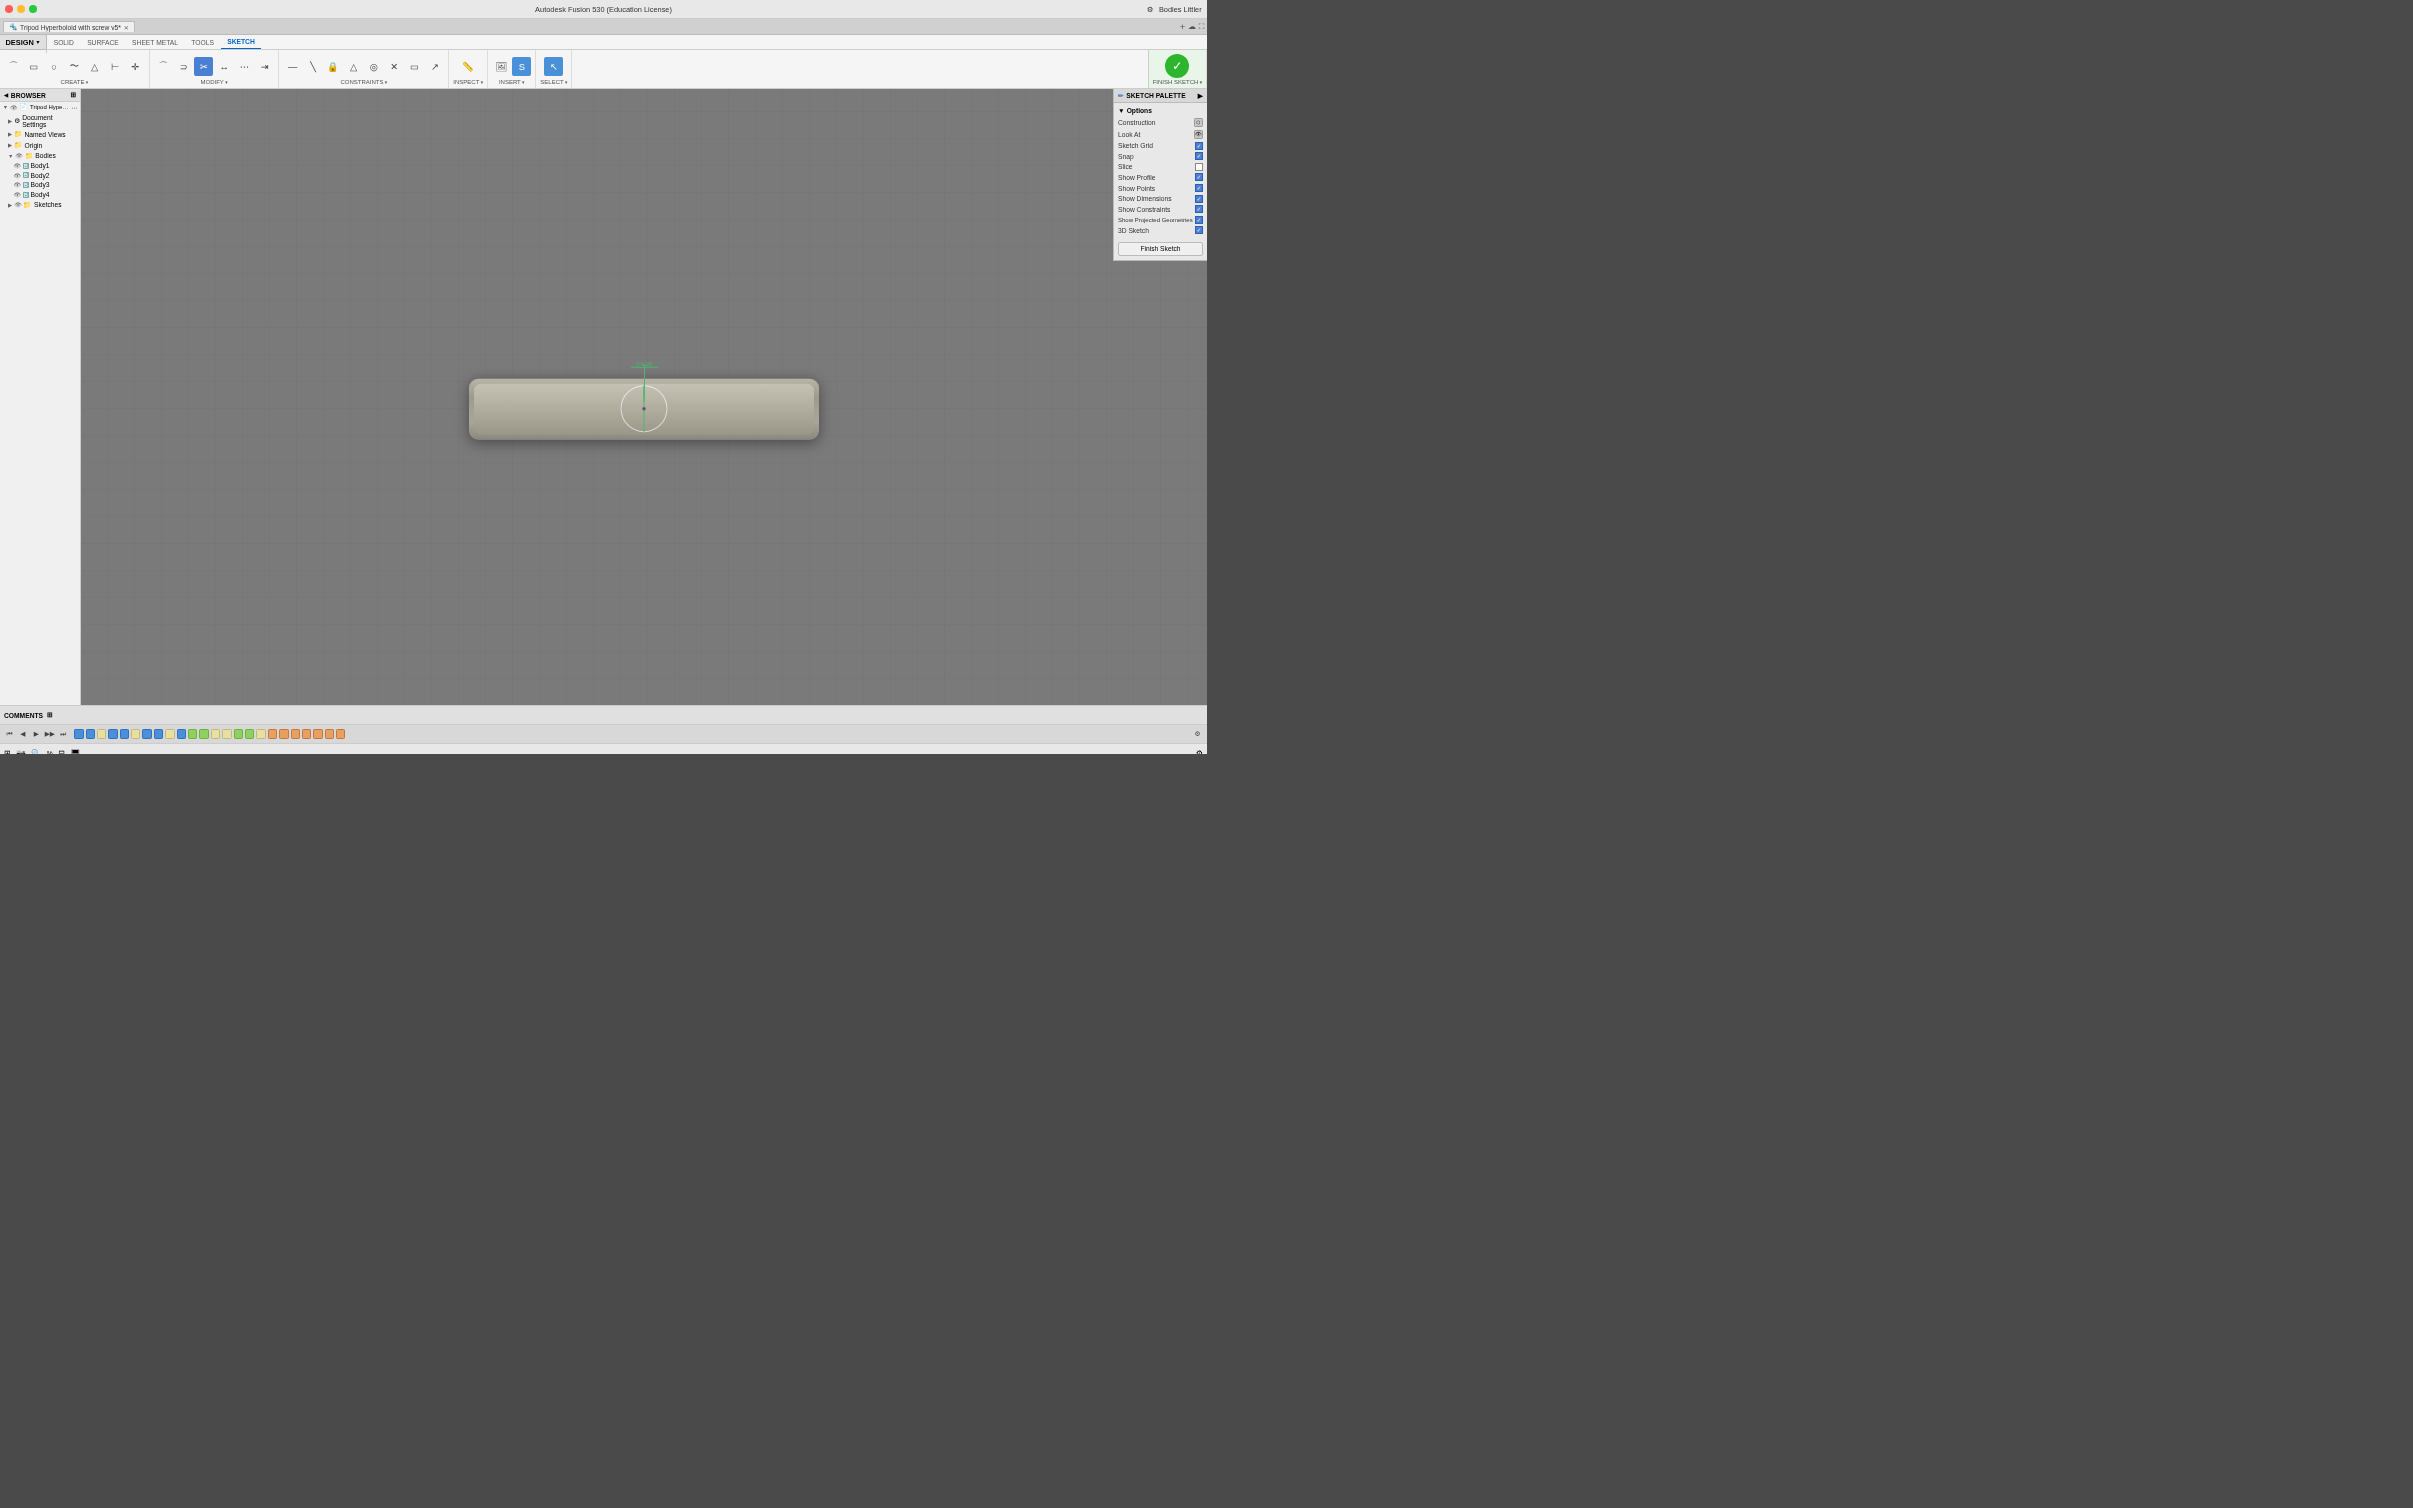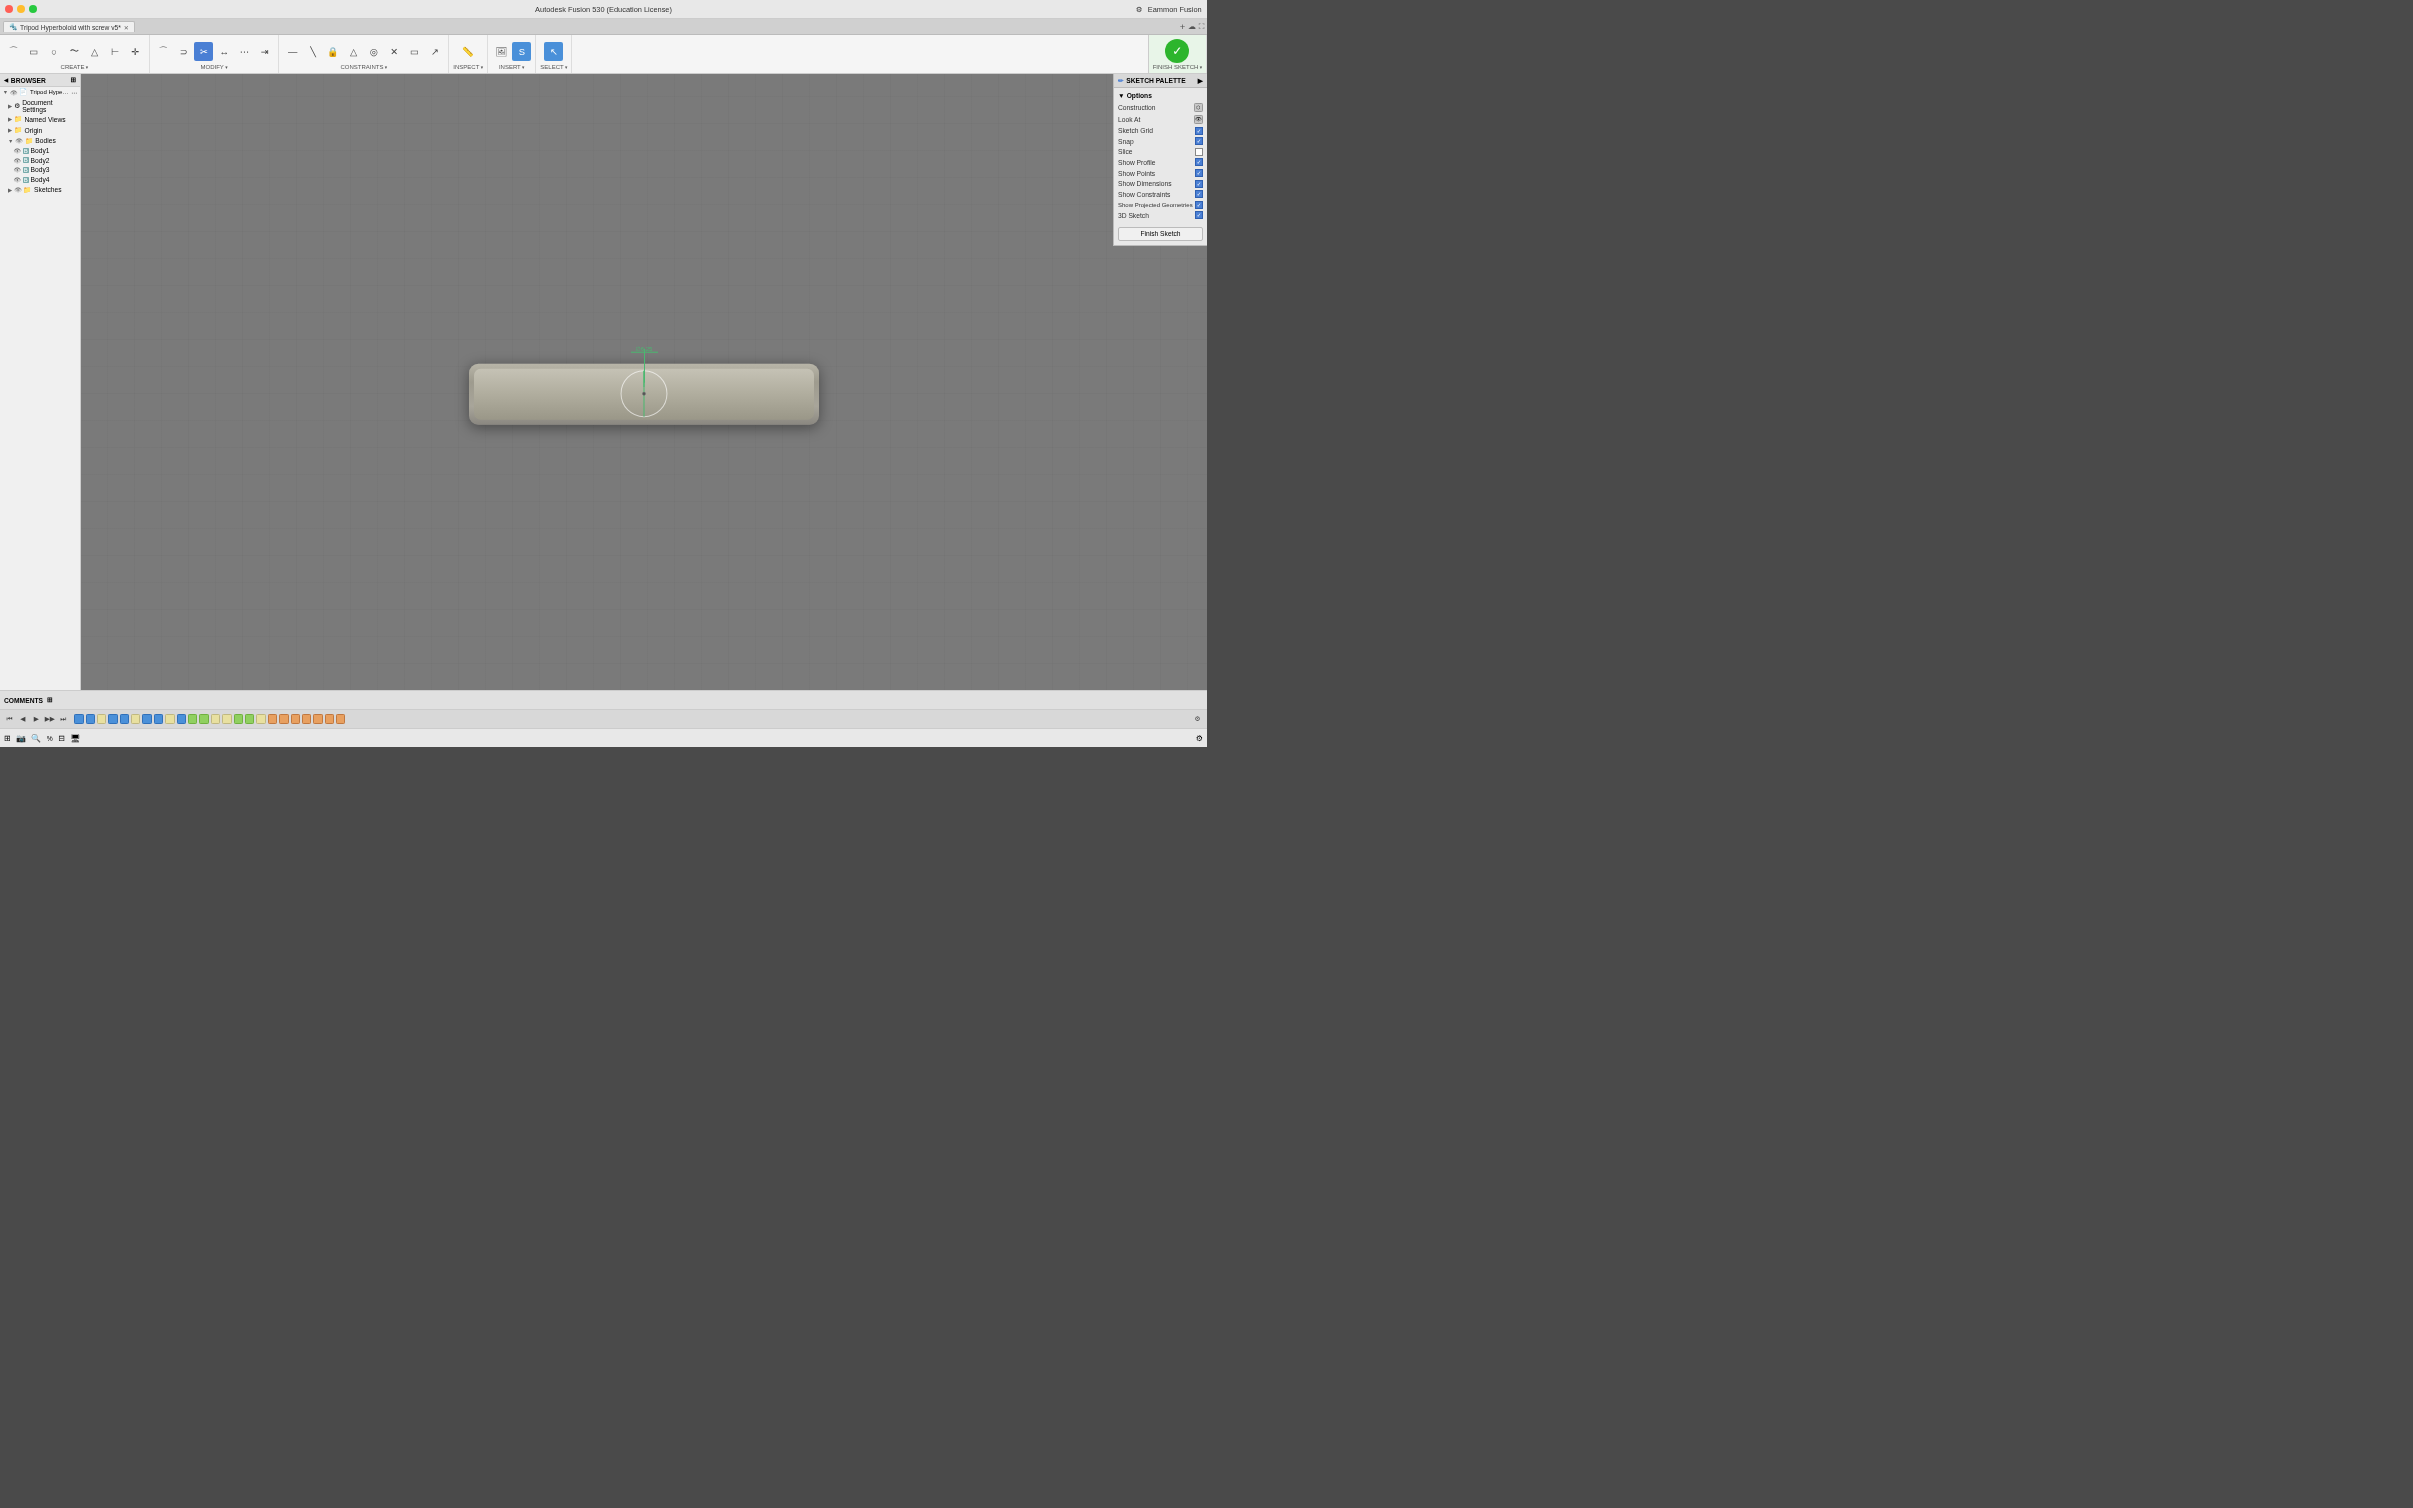--- a/index.html
+++ b/index.html
@@ -90,39 +90,62 @@
 
 <div id="titlebar">
   <div class="traffic-lights">
     <div class="tl tl-red"></div>
     <div class="tl tl-yellow"></div>
     <div class="tl tl-green"></div>
   </div>
   <div id="titlebar-center">Autodesk Fusion 530 (Education License)</div>
   <div id="titlebar-right">
     <span>⚙</span>
-    <span>Eammon Fusion</span>
+    <span>Bodies Littler</span>
   </div>
 </div>
 
 <div id="tabbar">
   <div class="tab-item active">
     <span>🔩</span>
     <span>Tripod Hyperboloid with screw v5*</span>
     <span class="tab-close">✕</span>
   </div>
   <div id="tabbar-right">
     <span style="font-size:9.4px; cursor:pointer; color:#555;">+</span>
     <span style="font-size:8px; color:#555;">☁</span>
     <span style="font-size:8px; color:#555;">⛶</span>
   </div>
 </div>
 
 <div style="background:#f5f5f5; border-bottom: 0.7px solid #ccc;">
 
+  <div id="wstabs">
+    <div style="width:47px; display:flex; align-items:center; justify-content:center; padding: 0 2.7px; border-right:0.7px solid #ccc;">
+      <div id="design-btn" style="font-size:7.4px; font-weight:bold; display:flex; align-items:center; gap:1.3px; cursor:pointer;">
+        <span>DESIGN</span>
+        <span style="font-size:5.4px;">▼</span>
+      </div>
+    </div>
+    <div class="ws-tab">
+        <span>SOLID</span>
+      </div>
+    <div class="ws-tab">
+        <span>SURFACE</span>
+      </div>
+    <div class="ws-tab">
+        <span>SHEET METAL</span>
+      </div>
+    <div class="ws-tab">
+        <span>TOOLS</span>
+      </div>
+    <div class="ws-tab active">
+        <span>SKETCH</span>
+      </div>
+  </div>
 
   <div style="display:flex; align-items:stretch; height:38px; background:#f5f5f5;">
 
     <div class="toolbar-section">
       <div class="toolbar-icons">
         <div class="tool-btn" title="Line">⌒</div>
         <div class="tool-btn" title="Rectangle">▭</div>
         <div class="tool-btn" title="Circle">○</div>
         <div class="tool-btn" title="Spline">〜</div>
         <div class="tool-btn" title="Polygon">△</div>

